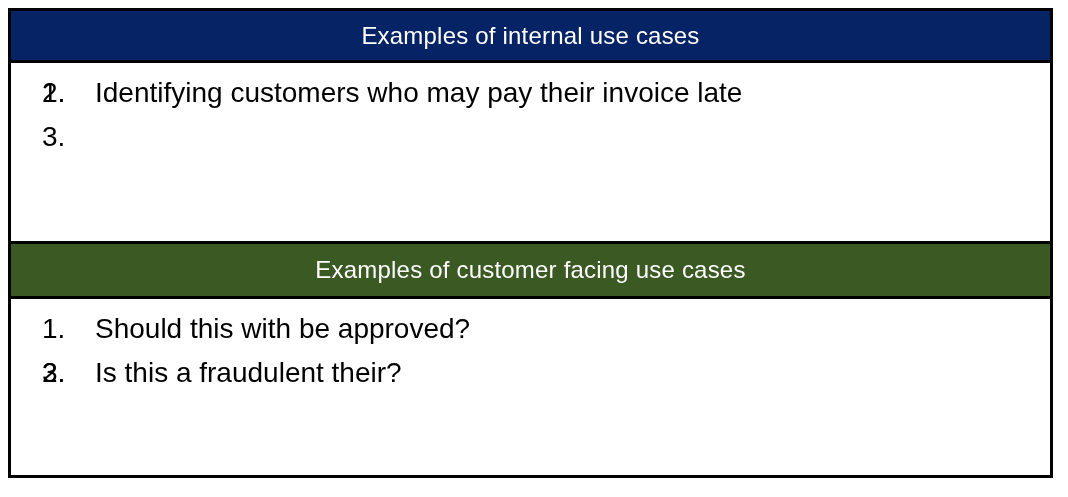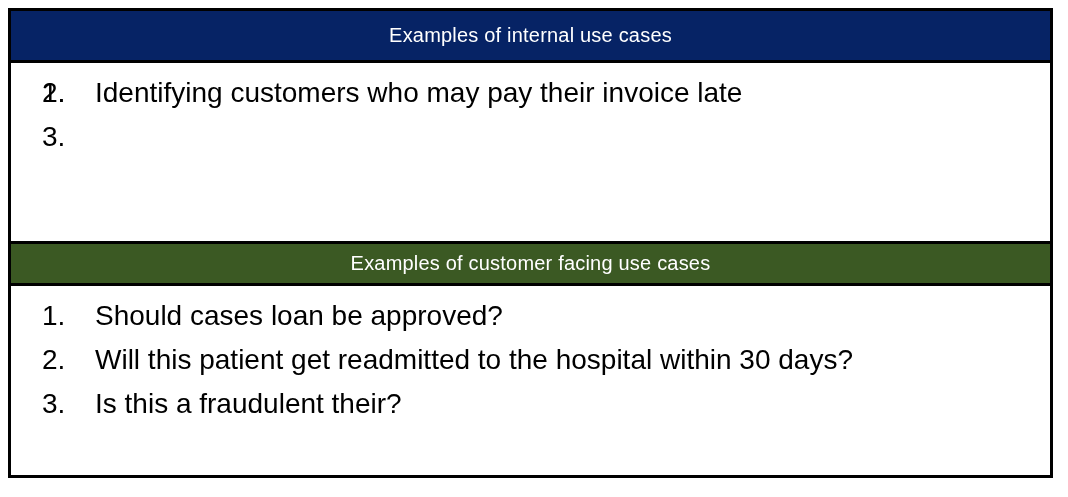--- a/index.html
+++ b/index.html
@@ -20,25 +20,25 @@
     background: #ffffff;
     display: flex;
     flex-direction: column;
   }
   .section-header {
     border-bottom: 3px solid #000000;
     color: #ffffff;
     display: flex;
     align-items: center;
     justify-content: center;
-    font-size: 20px;
+    font-size: 24px;
     letter-spacing: 0.2px;
   }
   .section-header.navy { height: 52px; }
-  .section-header.green { height: 42px; }
+  .section-header.green { height: 55px; }
   .list-row { position: relative; background: #ffffff; }
   .list-row.first { height: 181px; border-bottom: 3px solid #000000; }
   .list-row.second { flex: 1; }
   ol.items { list-style: none; padding-top: 8px; }
   ol.items li {
     position: relative;
     padding-left: 84px;
     padding-right: 20px;
     line-height: 44px;
     font-size: 28px;
@@ -76,26 +76,25 @@
 
   <div class="section-header green" style="background-color: rgb(59, 89, 35);">
     <span>Examples of customer facing use cases</span>
   </div>
 
   <div class="list-row second">
     <ol class="items">
 
         <li>
           <span class="num">1.</span>
-          <span>Should cases loan be approved?</span>
+          <span>Should this with be approved?</span>
         </li>
 
         <li>
           <span class="num">2.</span>
-          <span>Will this patient get readmitted to the hospital within 30 days?</span>
         </li>
 
         <li>
           <span class="num">3.</span>
           <span>Is this a fraudulent their?</span>
         </li>
       </ol>
   </div>
 
 </div>

